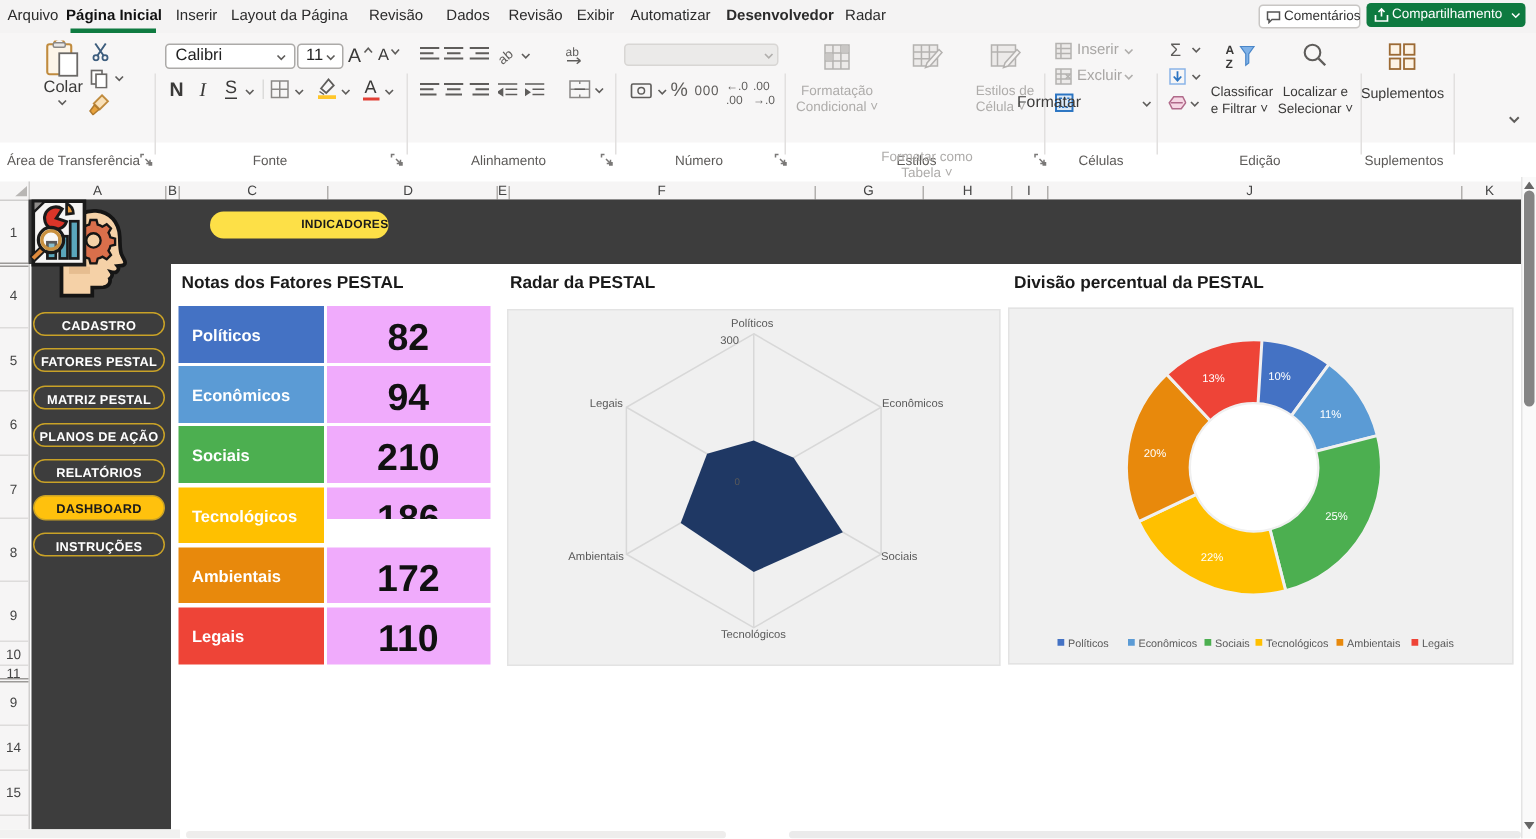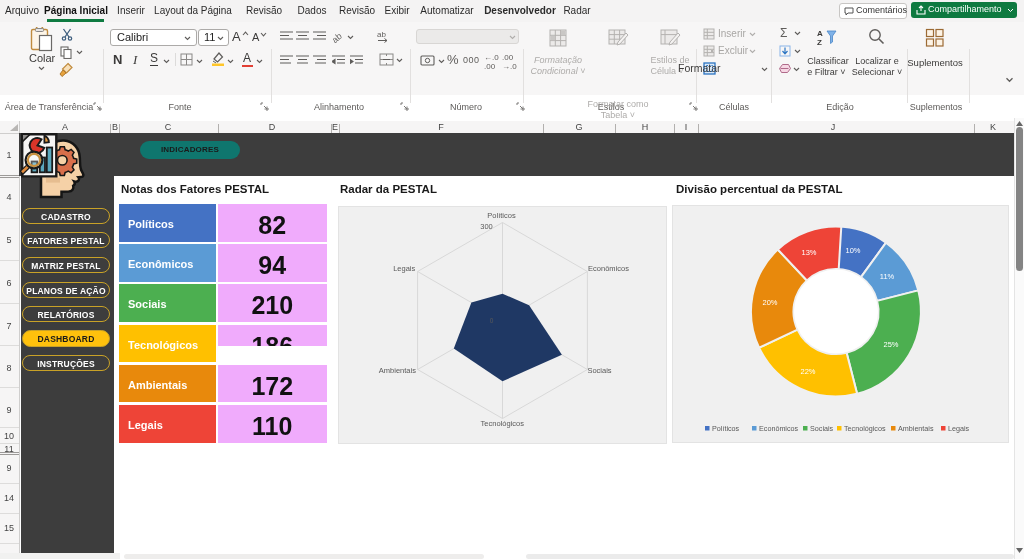--- a/index.html
+++ b/index.html
@@ -22,21 +22,21 @@
   #colhdr{left:0;top:121px;width:1014px;height:12px;background:#f6f5f5;border-bottom:1px solid #cfcecd;}
   .chl{position:absolute;top:0;height:12px;line-height:13px;font-size:9px;color:#444;transform:translateX(-50%);}
   .chtick{position:absolute;top:3px;width:1px;height:9px;background:#b2b0ae;}
   #rowhdr{left:0;top:134px;width:19px;height:419px;background:#f6f5f5;border-right:1px solid #cfcecd;}
   .rhl{position:absolute;left:0;width:18px;text-align:center;font-size:9px;color:#444;transform:translateY(-50%);}
   .rhline{position:absolute;left:0;width:19px;height:1px;background:#dddcdb;}
   
   #band{left:19px;top:133px;width:995px;height:43px;background:#3d3d3d;}
   #sidebar{left:21px;top:176px;width:93px;height:377px;background:#3d3d3d;}
   .pill{position:absolute;left:22px;width:88px;height:16px;border:1px solid #c9a227;border-radius:9px;color:#fff;font-weight:bold;font-size:8.5px;text-align:center;line-height:16px;letter-spacing:.2px;box-sizing:border-box;}
-  #indic{left:140px;top:141px;width:100px;height:18px;background:#0f766e;border-radius:9px;color:#1a1a1a;font-weight:bold;font-size:8px;text-align:center;line-height:18.5px;letter-spacing:.2px;}
+  #indic{left:140px;top:141px;width:119px;height:18px;background:#fde047;border-radius:9px;color:#1a1a1a;font-weight:bold;font-size:8px;text-align:right;line-height:18.5px;letter-spacing:.2px;}
   .sectitle{position:absolute;font-size:11.5px;font-weight:bold;color:#1a1a1a;white-space:nowrap;}
   .trow{position:absolute;left:119px;width:97px;color:#fff;font-weight:bold;font-size:11px;line-height:41px;padding-left:9px;box-sizing:border-box;}
   .tval{position:absolute;left:217.5px;width:109.5px;background:#f0abfc;color:#111;font-weight:bold;font-size:25px;text-align:center;line-height:42px;overflow:hidden;}
   .chartbox{position:absolute;background:#f0f0f0;border:1px solid #e3e3e3;box-sizing:border-box;}
   
   #vsb{left:1014px;top:118px;width:10px;height:441px;background:#fafafa;border-left:1px solid #e4e4e4;box-sizing:border-box;}
   #vthumb{left:1015.5px;top:127px;width:7px;height:144px;background:#848484;border-radius:4px;}
   #hsb{left:0;top:553px;width:1024px;height:6px;background:#ffffff;}
   #hthumb{left:526px;top:553.5px;width:488px;height:5.5px;background:#ebebeb;border-radius:3px;}
 </style>
@@ -245,21 +245,21 @@
     <div class="abs" style="left:463px;top:33px;font-size:9px;letter-spacing:.5px;color:#5f5d5b;">000</div>
     <div class="abs" style="left:484px;top:31px;font-size:8px;color:#5f5d5b;">←.0<br>.00</div>
     <div class="abs" style="left:502px;top:31px;font-size:8px;color:#5f5d5b;">.00<br>→.0</div>
 
     <svg class="ic" style="left:549px;top:7px;" width="18" height="18" viewBox="0 0 18 18">
       <rect x="1" y="1" width="16" height="16" fill="#eceae9" stroke="#b4b2b0" stroke-width="1"></rect>
       <path d="M1 6.3 h16 M1 11.6 h16 M6.3 1 v16 M11.6 1 v16" stroke="#b4b2b0" stroke-width="1"></path>
       <rect x="1.5" y="6.8" width="4.5" height="4.5" fill="#c9c7c5"></rect>
         <rect x="11.9" y="1.5" width="4.5" height="4.5" fill="#c9c7c5"></rect>
     </svg>
-    <div class="abs" style="left:558px;top:33px;font-size:9px;color:#aeacaa;text-align:center;transform:translateX(-50%);line-height:11px;font-style:italic;">Formatação<br>Condicional ˅</div>
+    <div class="abs" style="left:558px;top:33px;font-size:9px;color:#aeacaa;text-align:center;transform:translateX(-50%);line-height:11px;">Formatação<br>Condicional ˅</div>
     <svg class="ic" style="left:608px;top:7px;" width="22" height="19" viewBox="0 0 22 19">
       <rect x="1" y="1" width="16" height="14" fill="#eceae9" stroke="#b4b2b0" stroke-width="1"></rect>
       <path d="M1 5.6 h16 M1 10.2 h16 M6.3 1 v14 M11.6 1 v14" stroke="#b4b2b0" stroke-width="1"></path>
       <path d="M20 6 l-8 9 -3 1 1 -3 8 -9 z" fill="#f4f2f1" stroke="#b4b2b0" stroke-width="1"></path>
     </svg>
     <div class="abs" style="left:618px;top:33px;font-size:9px;color:#aeacaa;text-align:center;transform:translateX(-50%);line-height:11px;margin-top:44px;">Formatar como<br>Tabela ˅</div>
     <svg class="ic" style="left:660px;top:7px;" width="22" height="19" viewBox="0 0 22 19">
       <rect x="1" y="1" width="16" height="14" fill="#eceae9" stroke="#b4b2b0" stroke-width="1"></rect>
       <path d="M1 5.6 h16 M5 1 v14" stroke="#b4b2b0" stroke-width="1"></path>
       <path d="M20 6 l-8 9 -3 1 1 -3 8 -9 z" fill="#f4f2f1" stroke="#b4b2b0" stroke-width="1"></path>

